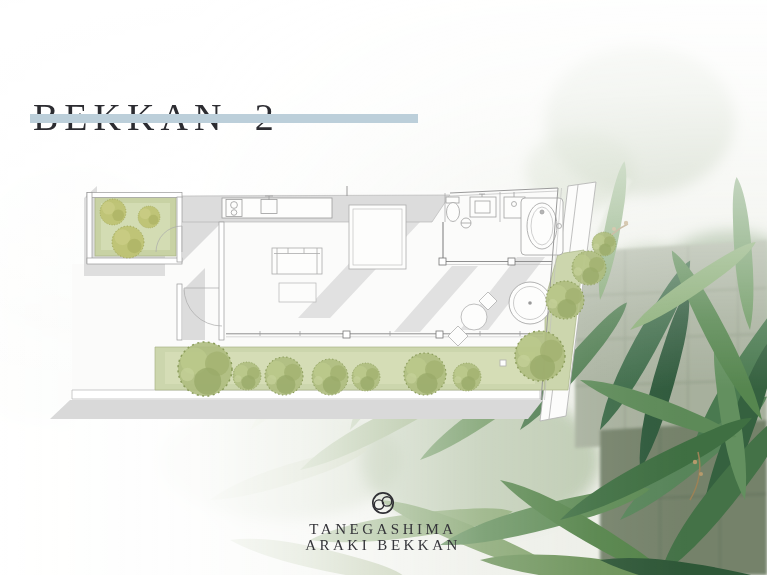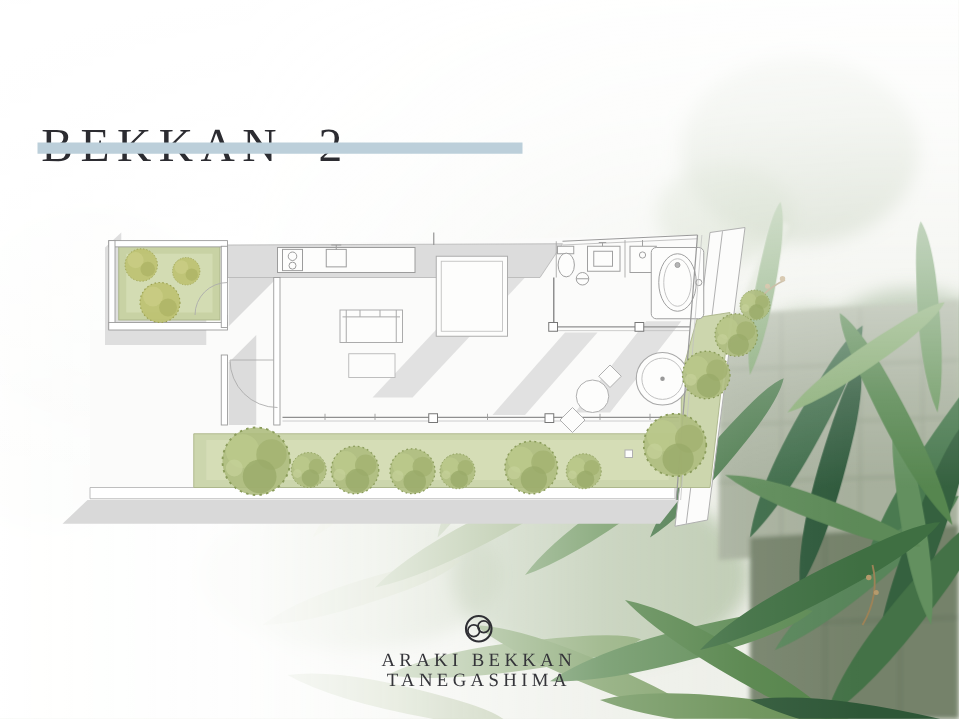--- a/index.html
+++ b/index.html
@@ -282,17 +282,17 @@
   <div class="title-underline"></div>
 
   <div class="brand">
     <svg class="mark" width="48" height="28" viewBox="0 0 48 28" aria-hidden="true">
       <g fill="none" stroke="#2f2f34">
         <circle cx="24" cy="14" r="10.2" stroke-width="1.7"></circle>
         <circle cx="20" cy="15.6" r="4.7" stroke-width="1.4"></circle>
         <circle cx="28" cy="12.4" r="4.7" stroke-width="1.4"></circle>
       </g>
     </svg>
+    <div class="line">TANEGASHIMA</div>
     <div class="line">ARAKI BEKKAN</div>
-    <div class="line">TANEGASHIMA</div>
   </div>
 
 </div>
 
 </body></html>

